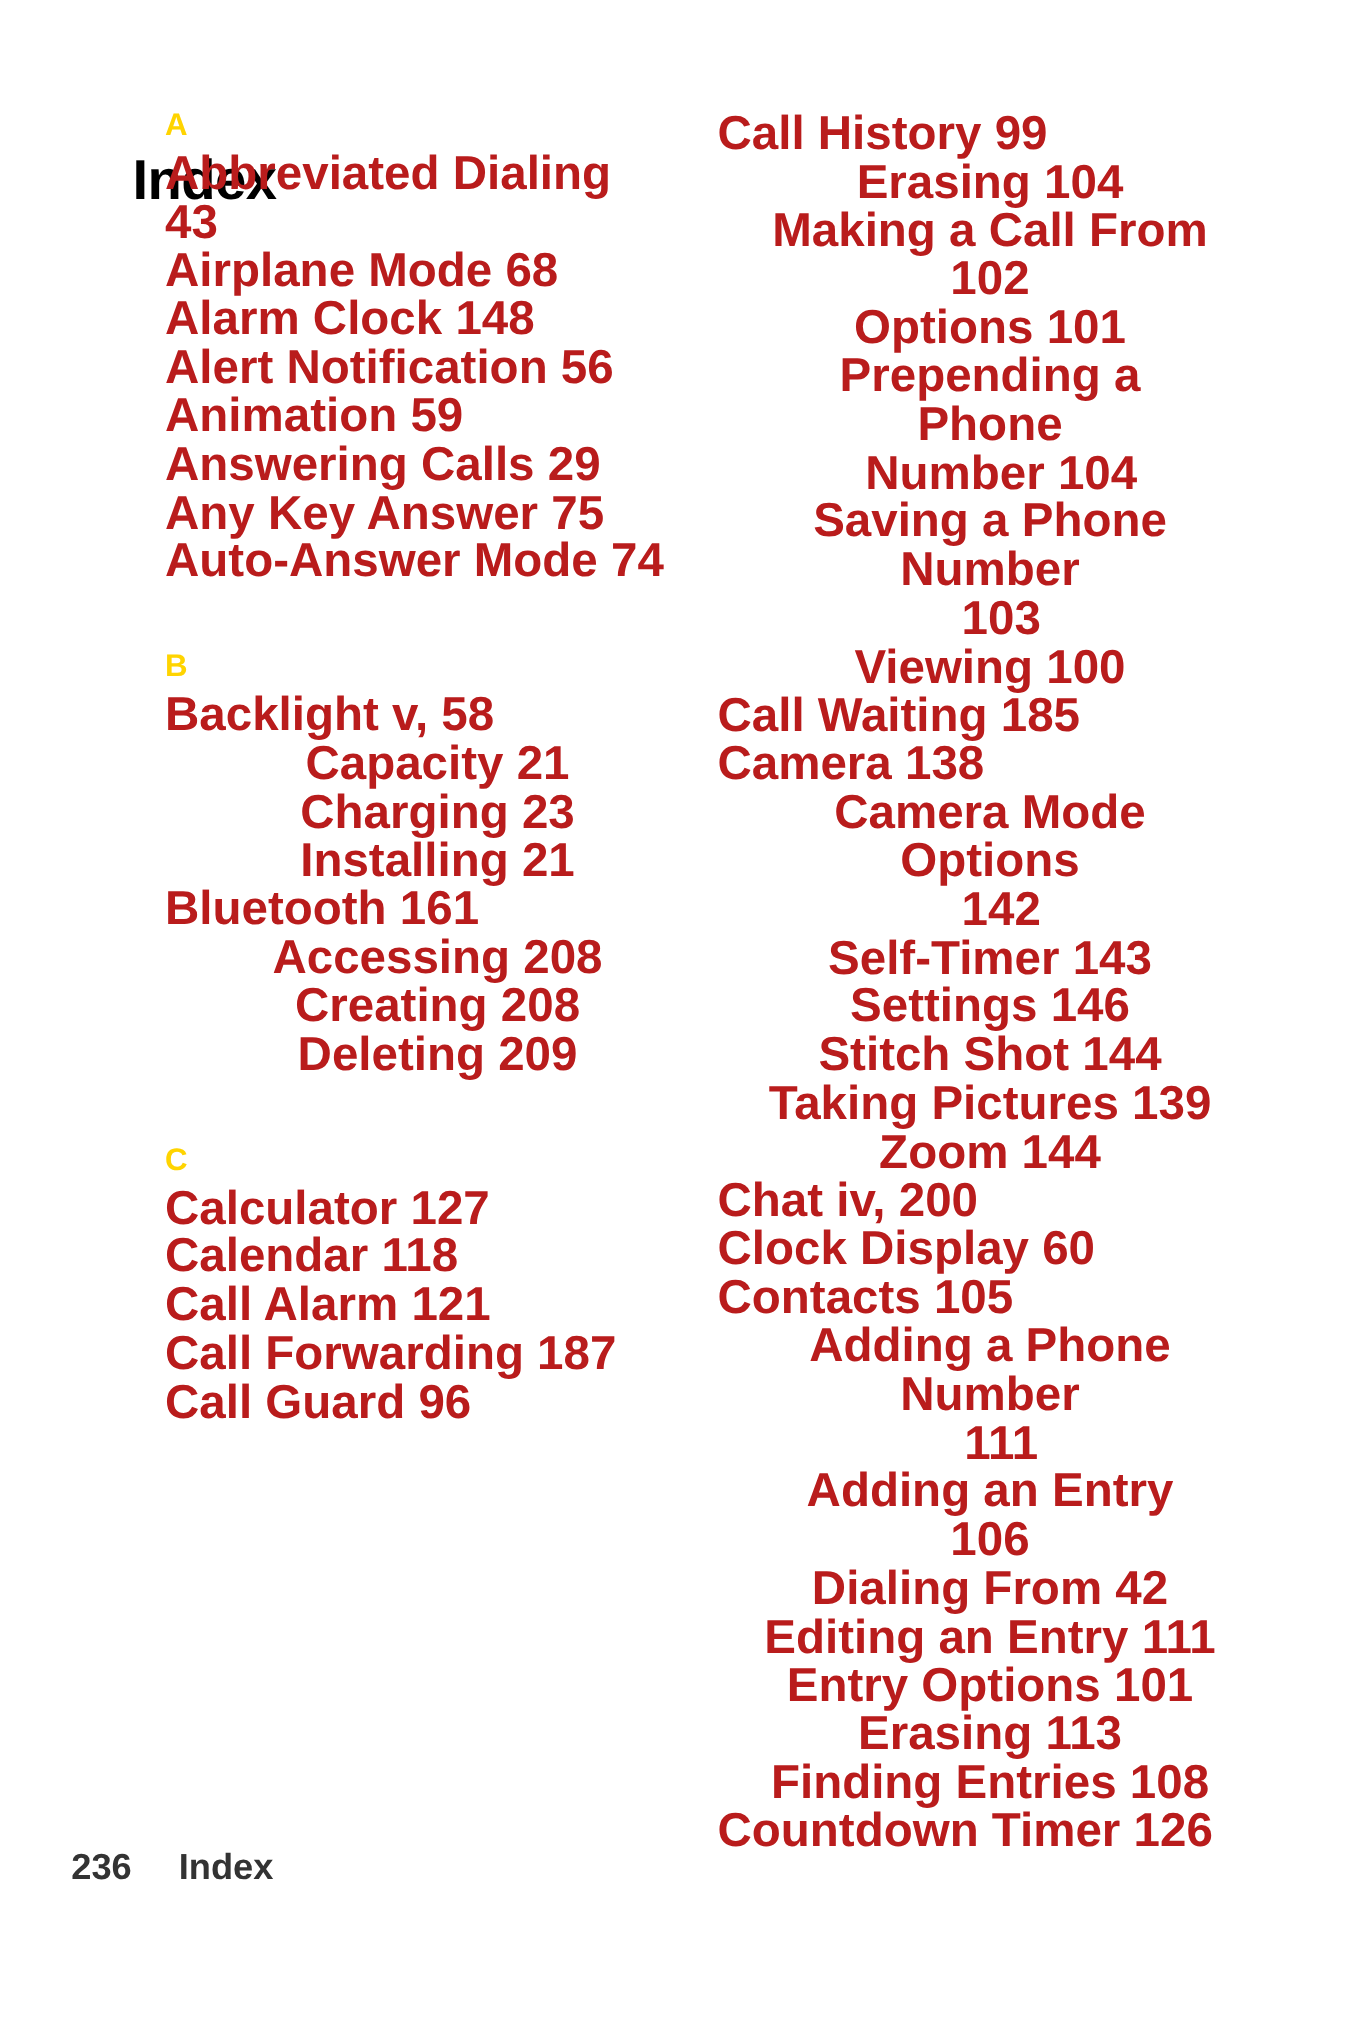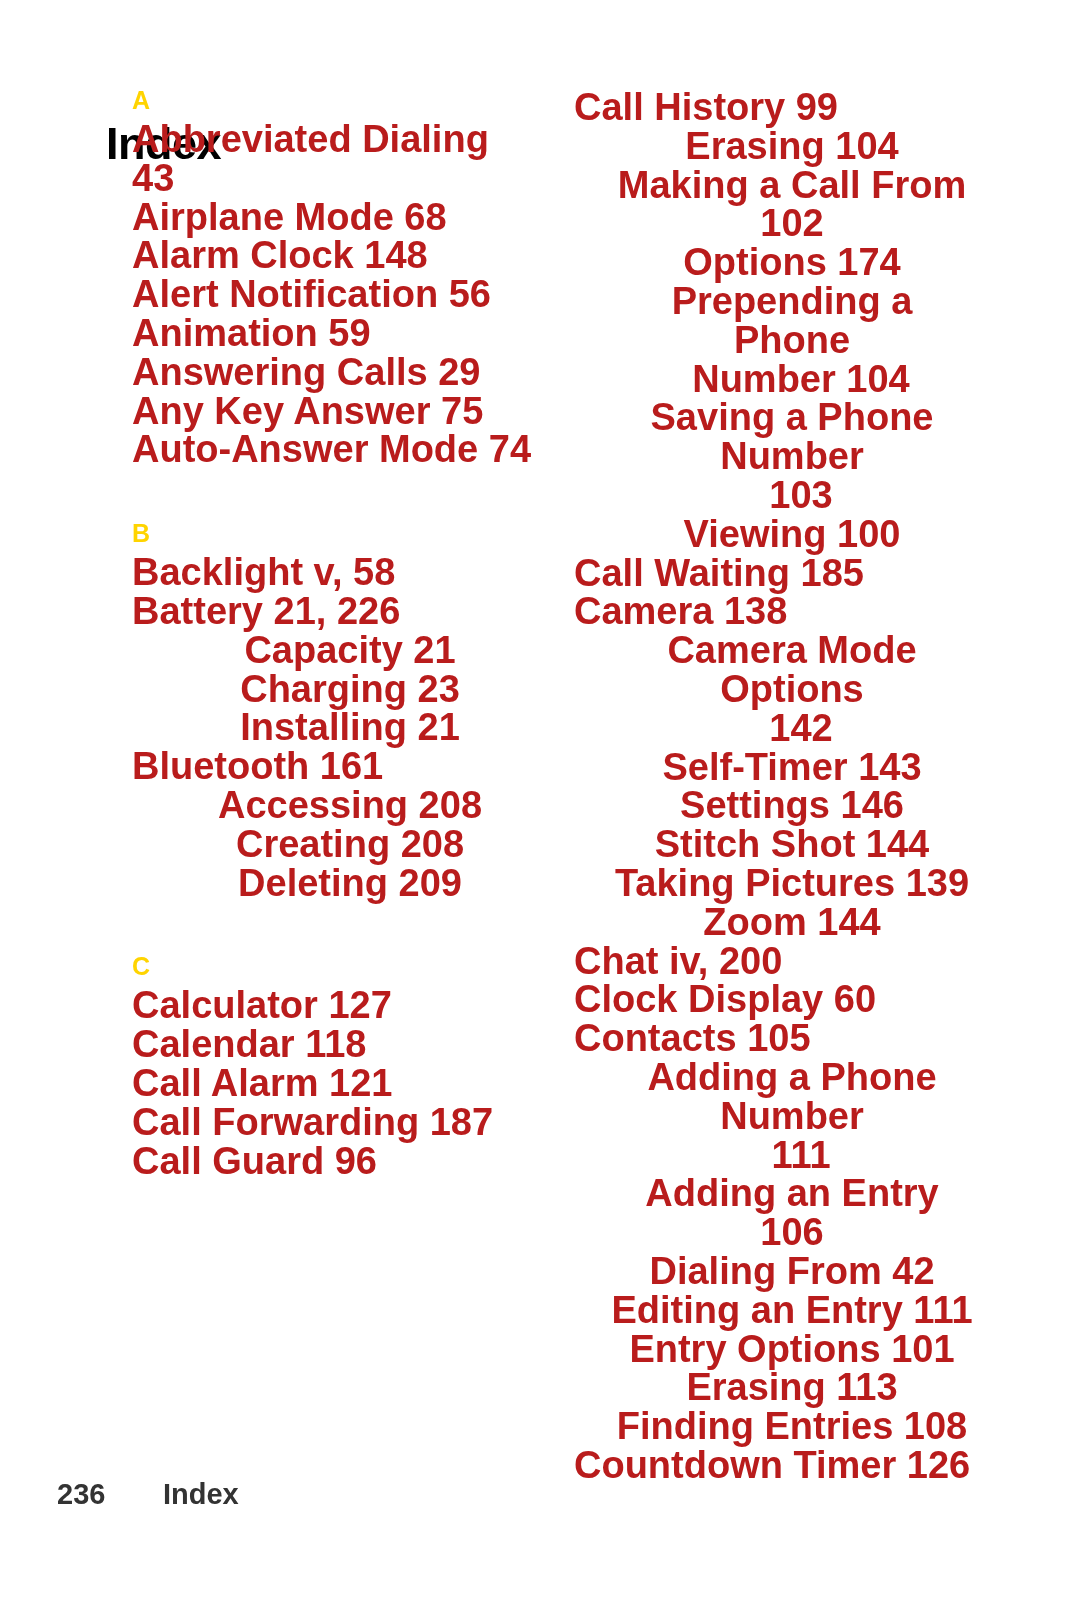--- a/index.html
+++ b/index.html
@@ -89,21 +89,20 @@
   
   .footer {
     position: absolute;
     left: 57px;
     top: 1478px;
     display: flex;
     align-items: baseline;
     font-size: 29px;
     font-weight: bold;
     color: #333333;
-    gap: 20px;
   }
   .footer .page-number { width: 86px; }
   .footer .footer-label { }
 </style>
 </head>
 <body>
 
 <div class="page">
 
   <h1 class="page-title">Index</h1>
@@ -116,21 +115,20 @@
           <div class="entry level-0">Airplane Mode 68</div>
           <div class="entry level-0">Alarm Clock 148</div>
           <div class="entry level-0">Alert Notification 56</div>
           <div class="entry level-0">Animation 59</div>
           <div class="entry level-0">Answering Calls 29</div>
           <div class="entry level-0">Any Key Answer 75</div>
           <div class="entry level-0">Auto-Answer Mode 74</div>
           <div class="group-gap"></div>
           <div class="letter-heading">B</div>
           <div class="entry level-0">Backlight v, 58</div>
-          <div class="entry level-0">Battery 21, 226</div>
           <div class="entry level-1">Capacity 21</div>
           <div class="entry level-1">Charging 23</div>
           <div class="entry level-1">Installing 21</div>
           <div class="entry level-0">Bluetooth 161</div>
           <div class="entry level-1">Accessing 208</div>
           <div class="entry level-1">Creating 208</div>
           <div class="entry level-1">Deleting 209</div>
           <div class="group-gap"></div>
           <div class="letter-heading">C</div>
           <div class="entry level-0">Calculator 127</div>
@@ -138,21 +136,21 @@
           <div class="entry level-0">Call Alarm 121</div>
           <div class="entry level-0">Call Forwarding 187</div>
           <div class="entry level-0">Call Guard 96</div>
         </div>
     </div>
     <div class="column right">
       <div class="col-inner" id="col-right">
           <div class="entry level-0">Call History 99</div>
           <div class="entry level-1">Erasing 104</div>
           <div class="entry level-1">Making a Call From 102</div>
-          <div class="entry level-1">Options 174</div>
+          <div class="entry level-1">Options 101</div>
           <div class="entry level-1">Prepending a Phone</div>
           <div class="entry level-1 wrap">Number 104</div>
           <div class="entry level-1">Saving a Phone Number</div>
           <div class="entry level-1 wrap">103</div>
           <div class="entry level-1">Viewing 100</div>
           <div class="entry level-0">Call Waiting 185</div>
           <div class="entry level-0">Camera 138</div>
           <div class="entry level-1">Camera Mode Options</div>
           <div class="entry level-1 wrap">142</div>
           <div class="entry level-1">Self-Timer 143</div>

